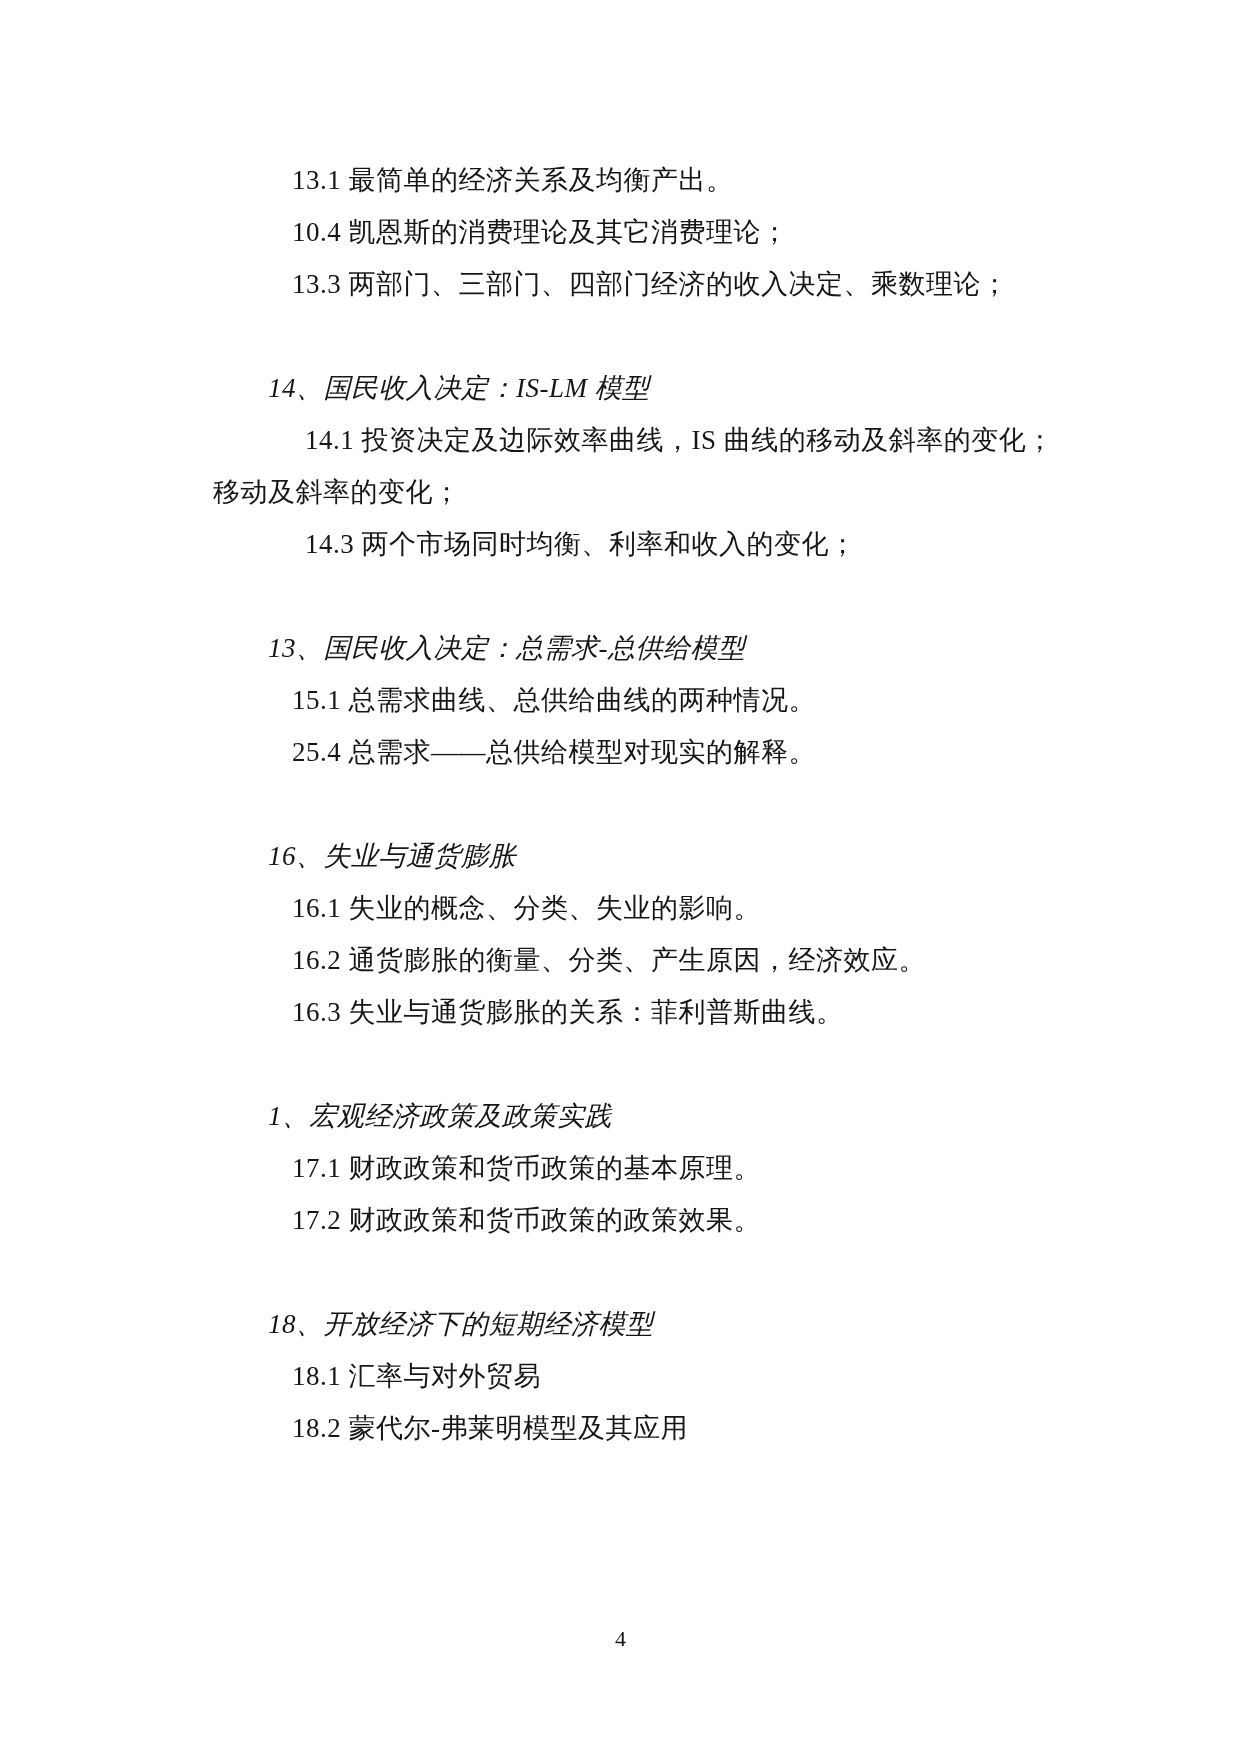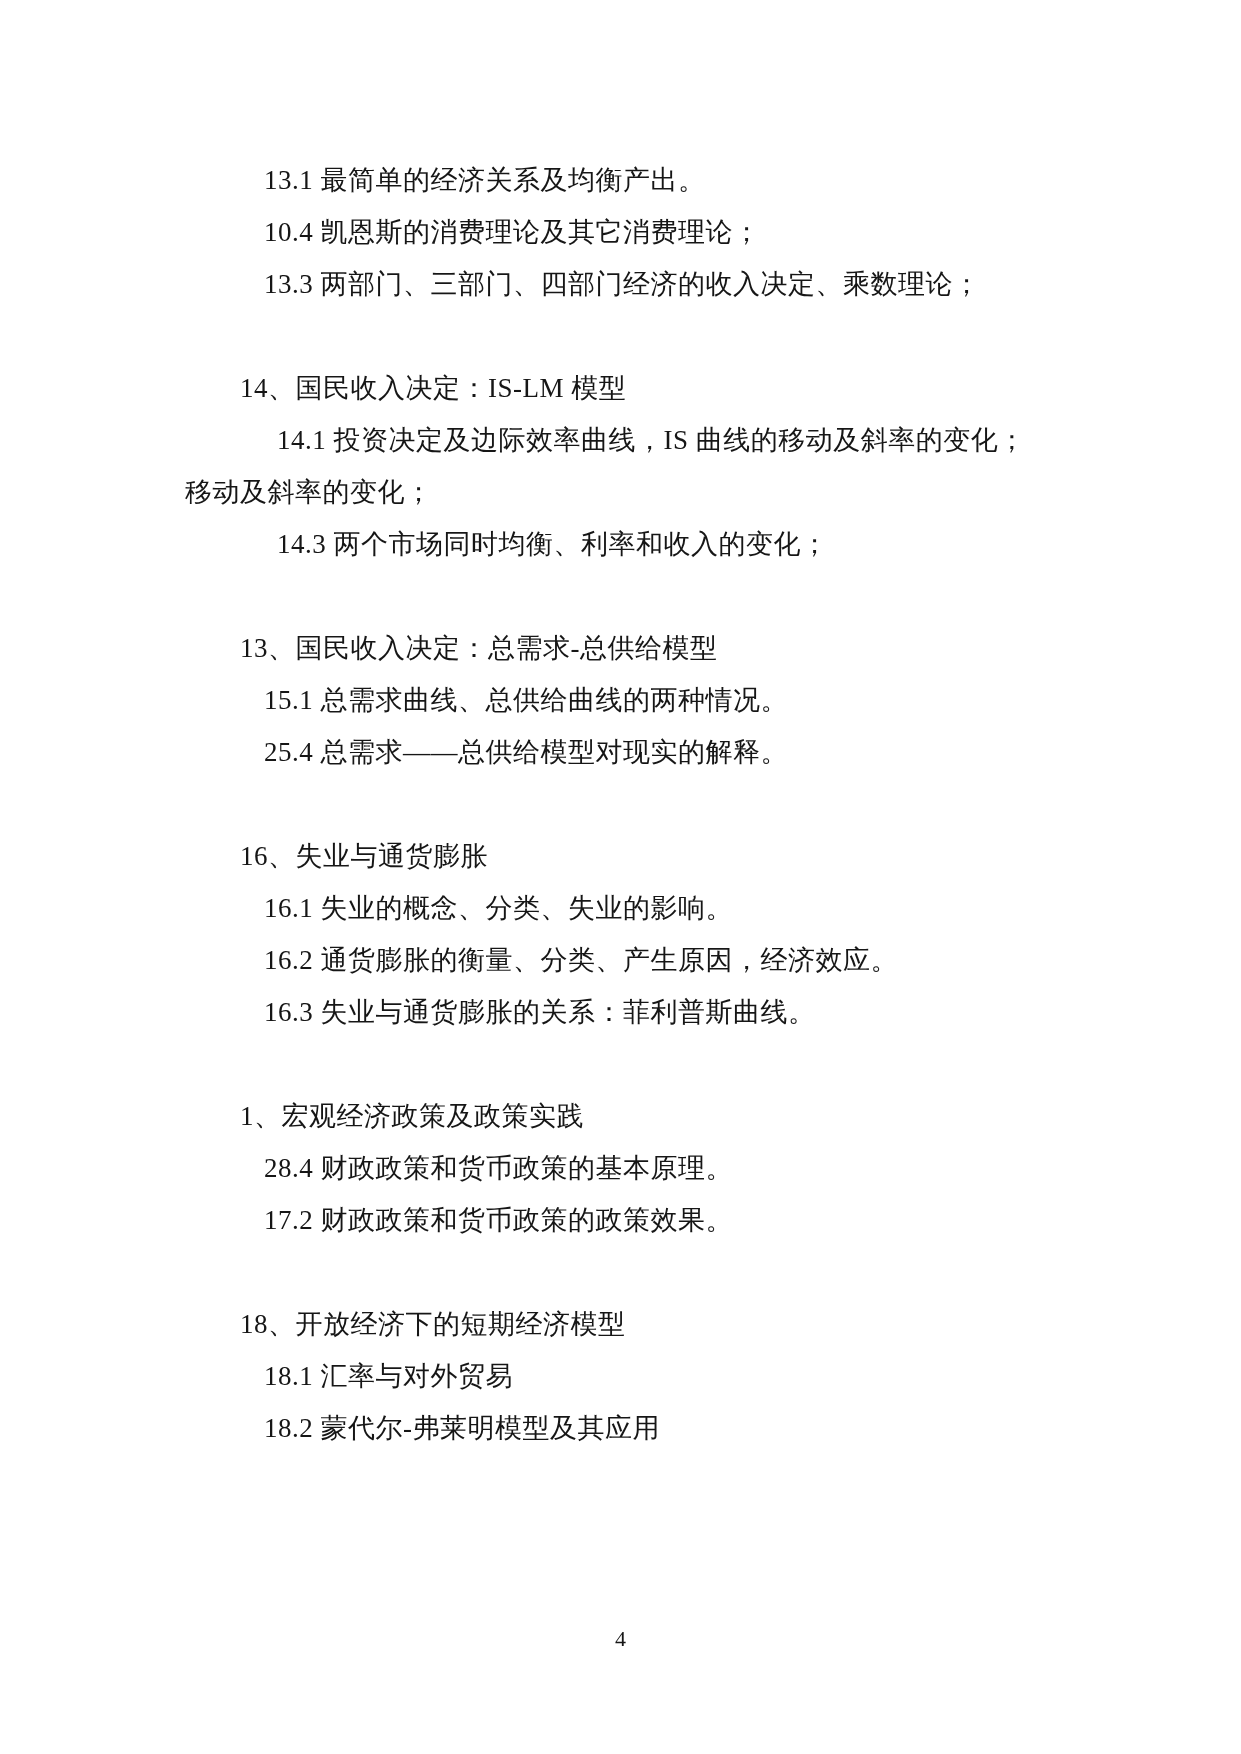--- a/index.html
+++ b/index.html
@@ -15,30 +15,30 @@
     overflow: hidden;
     font-family: "Liberation Serif", "DejaVu Serif", serif;
     color: #161616;
   }
   .content {
     position: absolute;
     left: 185px;
     top: 154px;
     width: 893px;
   }
-  .section { display: block; }
+  .section { display: block; margin-left: 28px; }
   .section-gap { height: 52px; }
   .line {
     height: 52px;
     line-height: 52px;
     font-size: 27px;
     white-space: nowrap;
     letter-spacing: 0.5px;
   }
-  .ind-heading   { padding-left: 55px; }
+  .ind-heading   { padding-left: 55px; font-style: italic; }
   .ind-item      { padding-left: 79px; }
   .ind-item-deep { padding-left: 92px; }
   .ind-flush     { padding-left: 0; }
   .page-number {
     position: absolute;
     top: 1624px;
     left: 0;
     width: 100%;
     text-align: center;
     font-size: 22px;
@@ -73,21 +73,21 @@
       <div class="section-gap"></div>
       <div class="section">
         <div class="line ind-heading">16、失业与通货膨胀</div>
         <div class="line ind-item">16.1 失业的概念、分类、失业的影响。</div>
         <div class="line ind-item">16.2 通货膨胀的衡量、分类、产生原因，经济效应。</div>
         <div class="line ind-item">16.3 失业与通货膨胀的关系：菲利普斯曲线。</div>
       </div>
       <div class="section-gap"></div>
       <div class="section">
         <div class="line ind-heading">1、宏观经济政策及政策实践</div>
-        <div class="line ind-item">28.4 财政政策和货币政策的基本原理。</div>
+        <div class="line ind-item">17.1 财政政策和货币政策的基本原理。</div>
         <div class="line ind-item">17.2 财政政策和货币政策的政策效果。</div>
       </div>
       <div class="section-gap"></div>
       <div class="section">
         <div class="line ind-heading">18、开放经济下的短期经济模型</div>
         <div class="line ind-item">18.1 汇率与对外贸易</div>
         <div class="line ind-item">18.2 蒙代尔-弗莱明模型及其应用</div>
       </div>
     </div>
   <div class="page-number">4</div>

